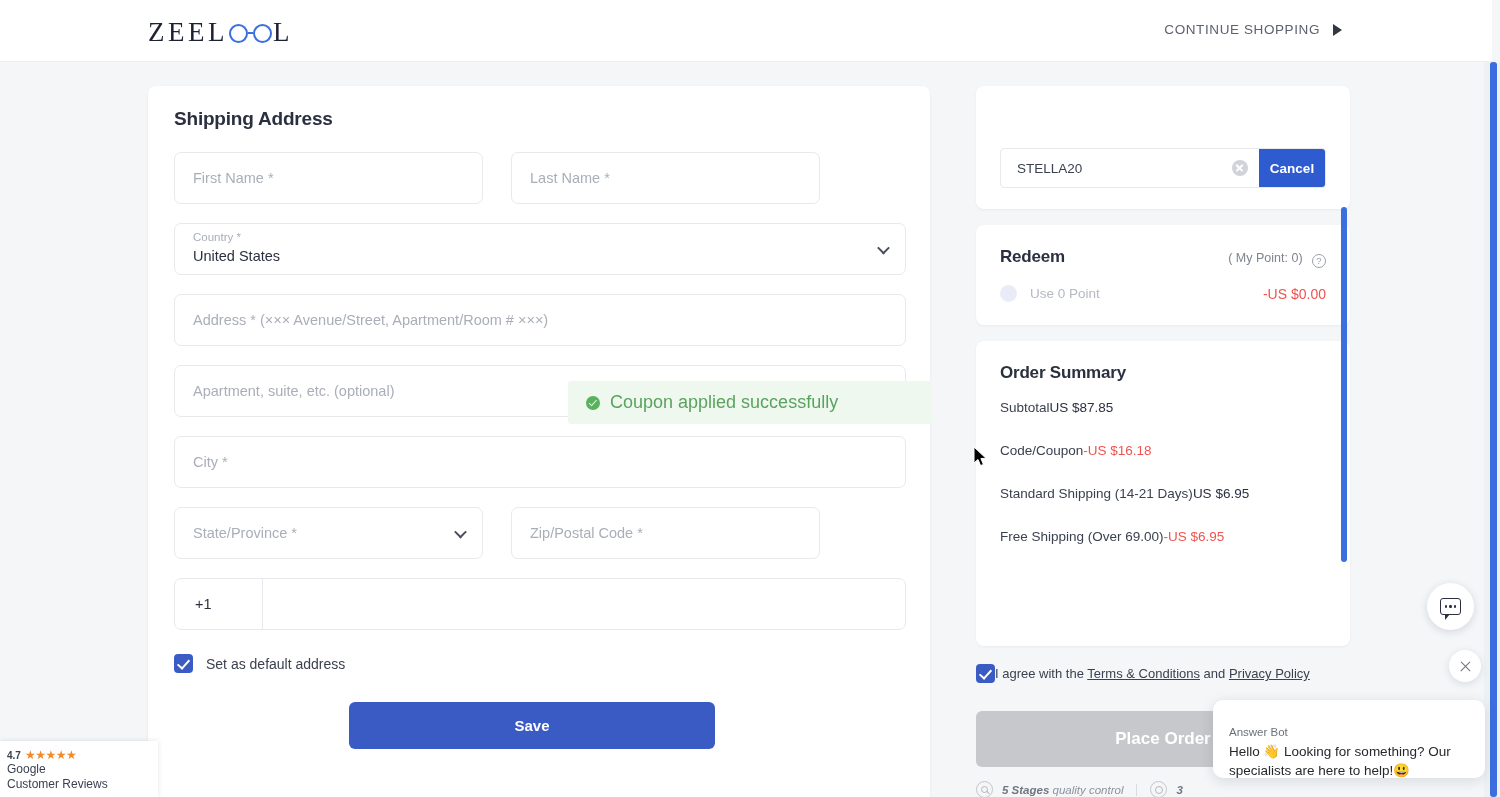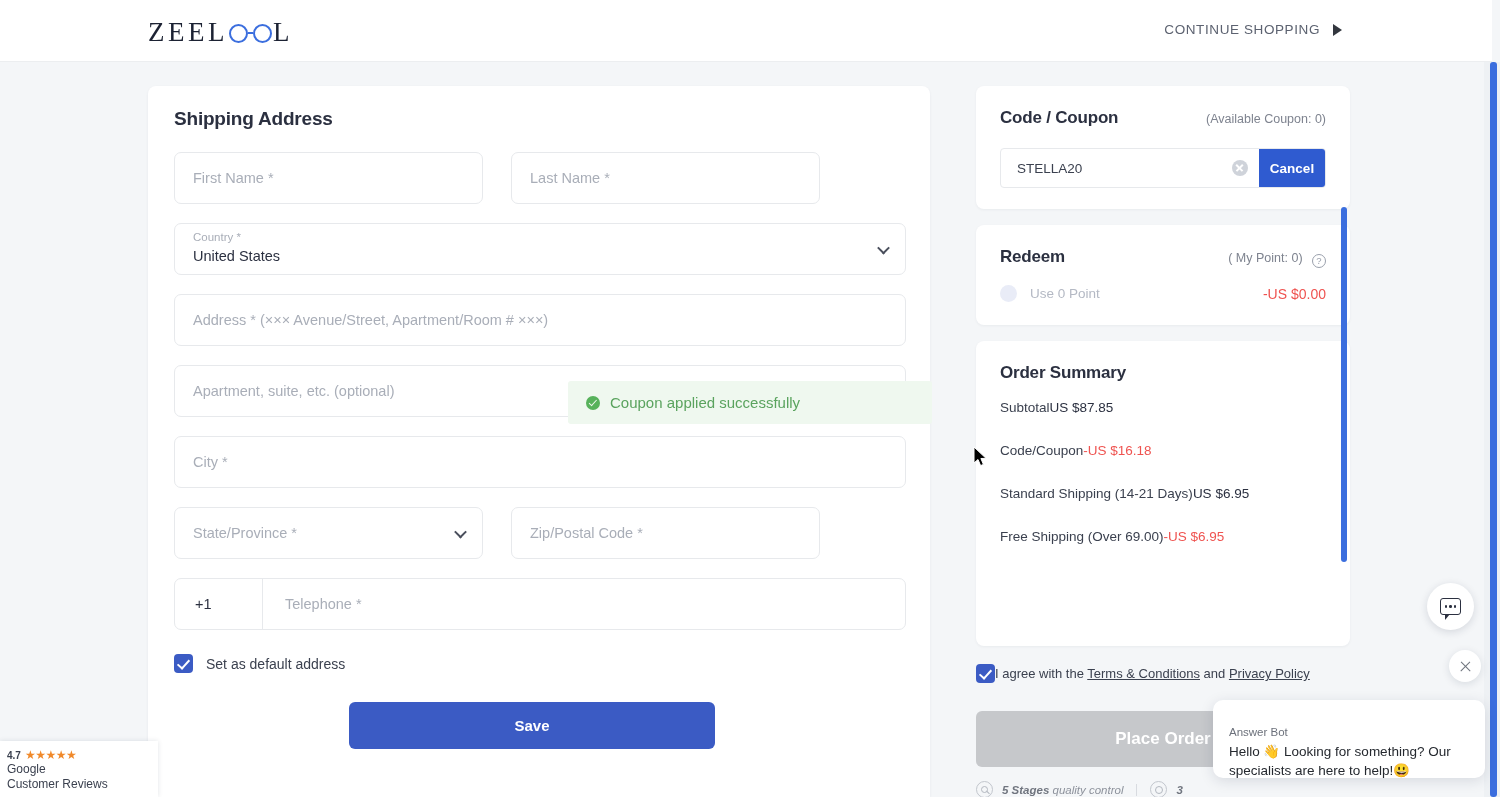--- a/index.html
+++ b/index.html
@@ -129,21 +129,21 @@
   }
   .toast-icon {
     width: 14px; height: 14px; border-radius: 50%; background: #57b25b;
     display: flex; align-items: center; justify-content: center; flex: none;
   }
   .toast-icon::after {
     content: ""; width: 3px; height: 6.5px; margin-top: -2px;
     border-right: 1.7px solid #eff8ef; border-bottom: 1.7px solid #eff8ef;
     transform: rotate(42deg);
   }
-  .toast-text { font-size: 15px; color: #5aa35e; }
+  .toast-text { font-size: 18px; color: #5aa35e; }
 
   
   .sidebar { position: absolute; left: 976px; top: 24px; width: 374px; }
   .panel { background: #fff; border-radius: 8px; box-shadow: 0 1px 3px rgba(20,30,60,0.05); }
 
   .coupon-panel { position: absolute; left: 0; top: 0; width: 374px; height: 123px; }
   .panel-head { display: flex; align-items: baseline; justify-content: space-between; padding: 22px 24px 0 24px; }
   .panel-title { font-size: 17px; font-weight: 700; color: #2b3040; letter-spacing: -0.2px; }
   .panel-sub { font-size: 12.5px; color: #7e838f; }
   .coupon-input-wrap {
@@ -361,23 +361,20 @@
             <span class="chev"></span>
           </div>
           <div class="field half">
             <span class="ph">Zip/Postal Code *</span>
           </div>
         </div>
 
         <div class="row">
           <div class="phone-row">
             <div class="phone-cc">+1</div>
-            <div class="phone-in">
-              <span class="ph">Telephone *</span>
-            </div>
           </div>
         </div>
 
         <div class="check-row">
           <span class="cbx"></span>
           <span class="check-label">Set as default address</span>
         </div>
 
         <button class="save-btn">
           <span>Save</span>
@@ -386,24 +383,20 @@
     </div>
 
     <div class="toast">
       <span class="toast-icon"></span>
       <span class="toast-text">Coupon applied successfully</span>
     </div>
 
     <div class="sidebar">
 
       <div class="panel coupon-panel">
-        <div class="panel-head">
-          <span class="panel-title">Code / Coupon</span>
-          <span class="panel-sub">(Available Coupon: 0)</span>
-        </div>
         <div class="coupon-input-wrap">
           <span class="coupon-value">STELLA20</span>
           <span class="clear-x"></span>
           <button class="cancel-btn">
             <span>Cancel</span>
           </button>
         </div>
       </div>
 
       <div class="panel redeem-panel">

